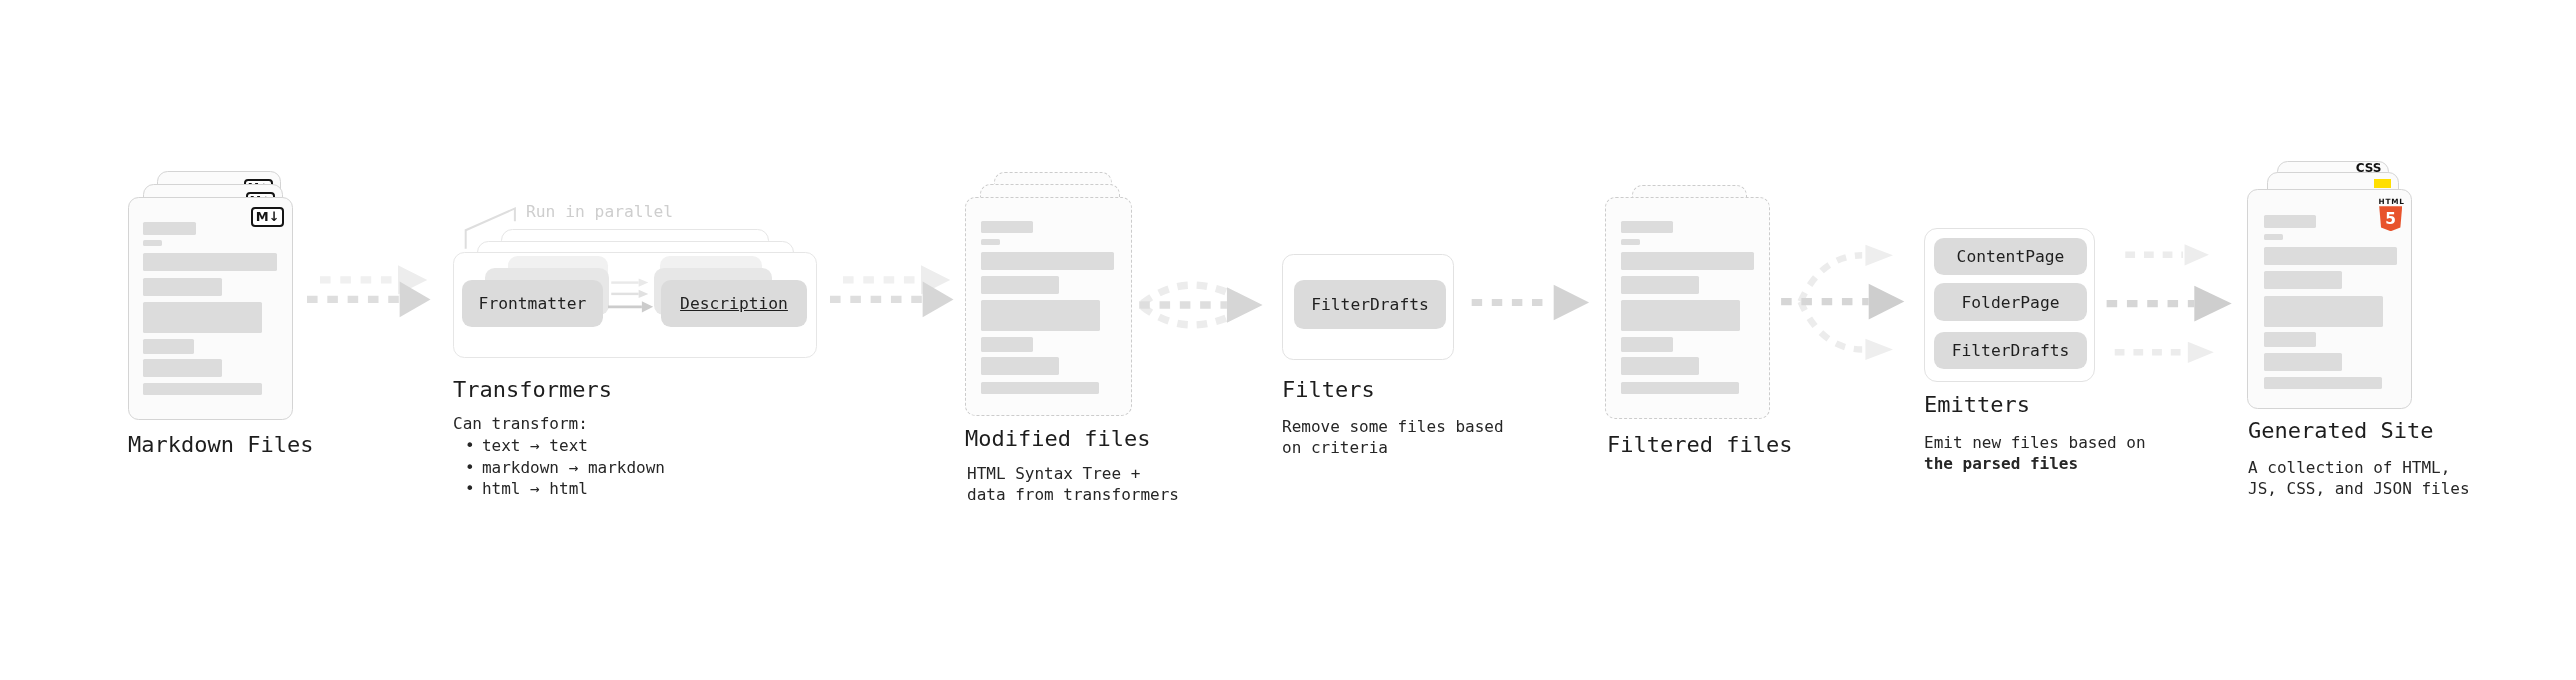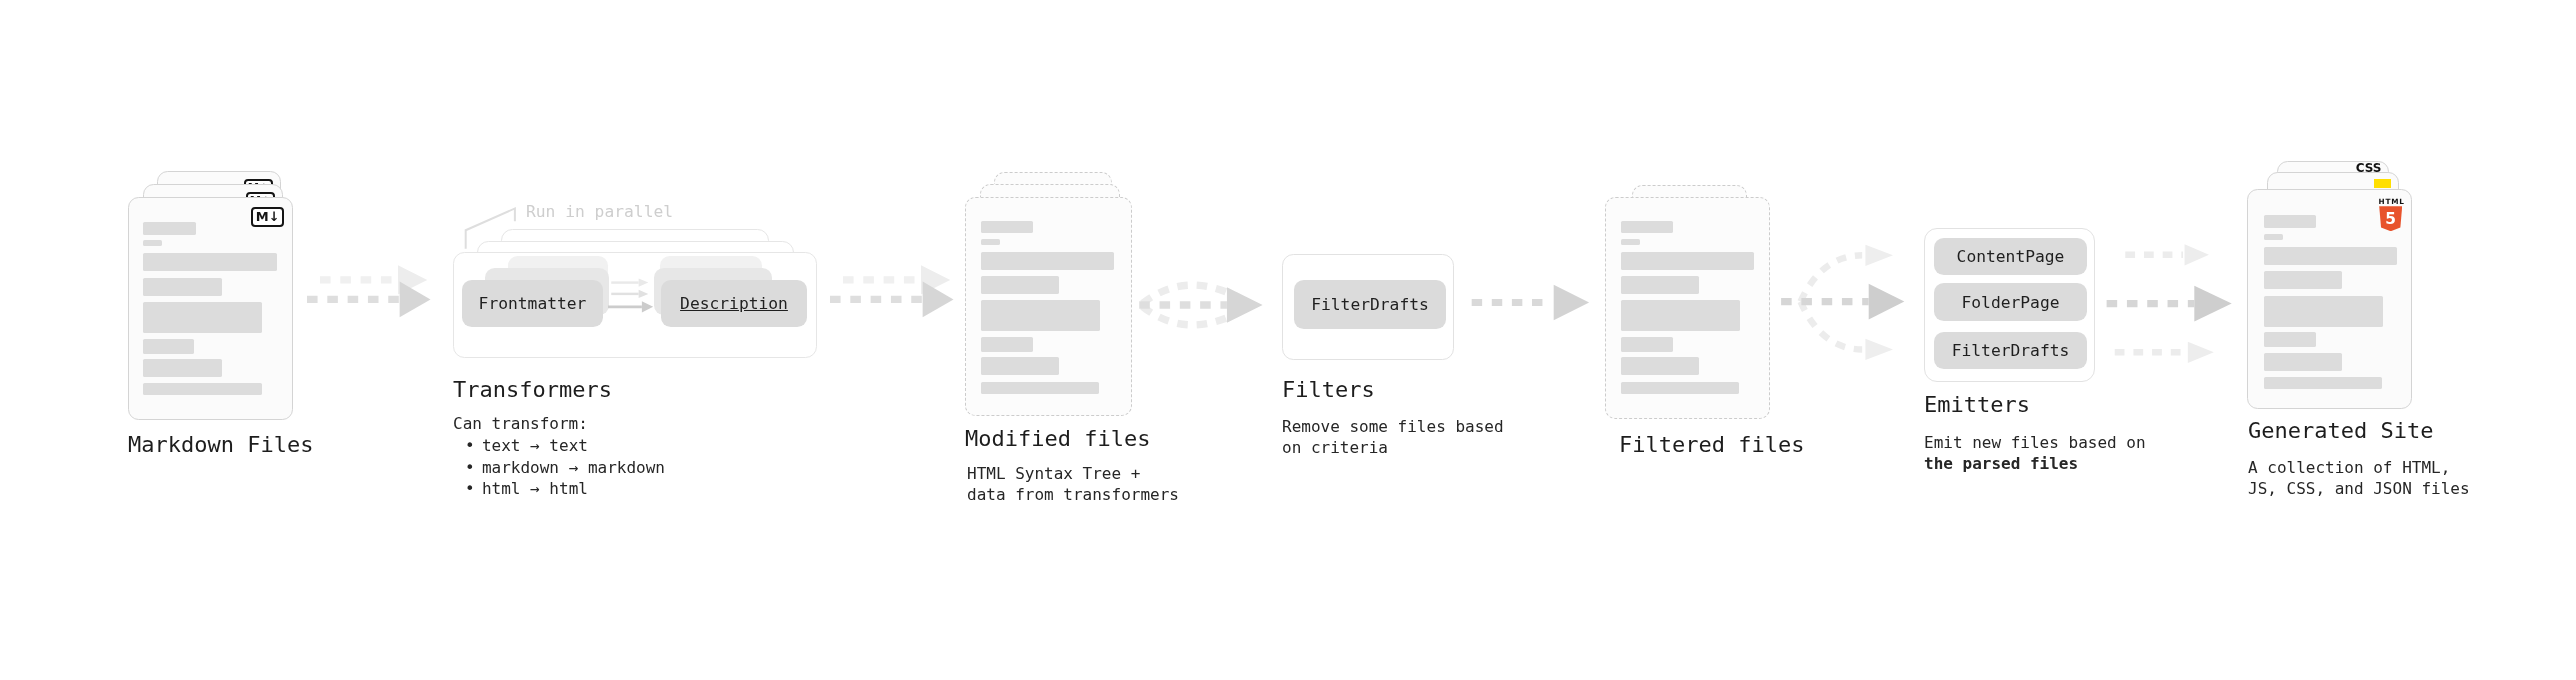--- a/index.html
+++ b/index.html
@@ -180,21 +180,21 @@
     <div class="card dashed-card" style="left:1605px;top:197px;width:165px;height:222px;">
       <div class="bar" style="left:15.4px;top:23px;width:52px;height:12.2px;"></div>
       <div class="bar" style="left:15.4px;top:41px;width:18.7px;height:5.7px;"></div>
       <div class="bar" style="left:15.4px;top:54px;width:133px;height:18px;"></div>
       <div class="bar" style="left:15.4px;top:78px;width:78px;height:18px;"></div>
       <div class="bar" style="left:15.4px;top:102px;width:119px;height:31px;"></div>
       <div class="bar" style="left:15.4px;top:139px;width:52px;height:15.4px;"></div>
       <div class="bar" style="left:15.4px;top:159px;width:78px;height:18px;"></div>
       <div class="bar" style="left:15.4px;top:184px;width:118px;height:12.2px;"></div>
     </div>
-    <div class="title" style="left:1607px;top:432px;margin-left:12px;">Filtered files</div>
+    <div class="title" style="left:1607px;top:432px;">Filtered files</div>
   </div>
 
   <div>
     <div class="outline panel" style="left:1924px;top:228px;width:171px;height:154px;border-radius:13px;"></div>
     <div class="chip" style="left:1934px;top:238px;width:153px;height:37px;">ContentPage</div>
     <div class="chip" style="left:1934px;top:283px;width:153px;height:38px;">FolderPage</div>
     <div class="chip" style="left:1934px;top:332px;width:153px;height:37px;">FilterDrafts</div>
     <div class="title" style="left:1924px;top:392px;">Emitters</div>
     <div class="sub" style="left:1924px;top:433px;">Emit new files based on</div>
     <div class="sub" style="left:1924px;top:454px;font-weight:bold;">the parsed files</div>

